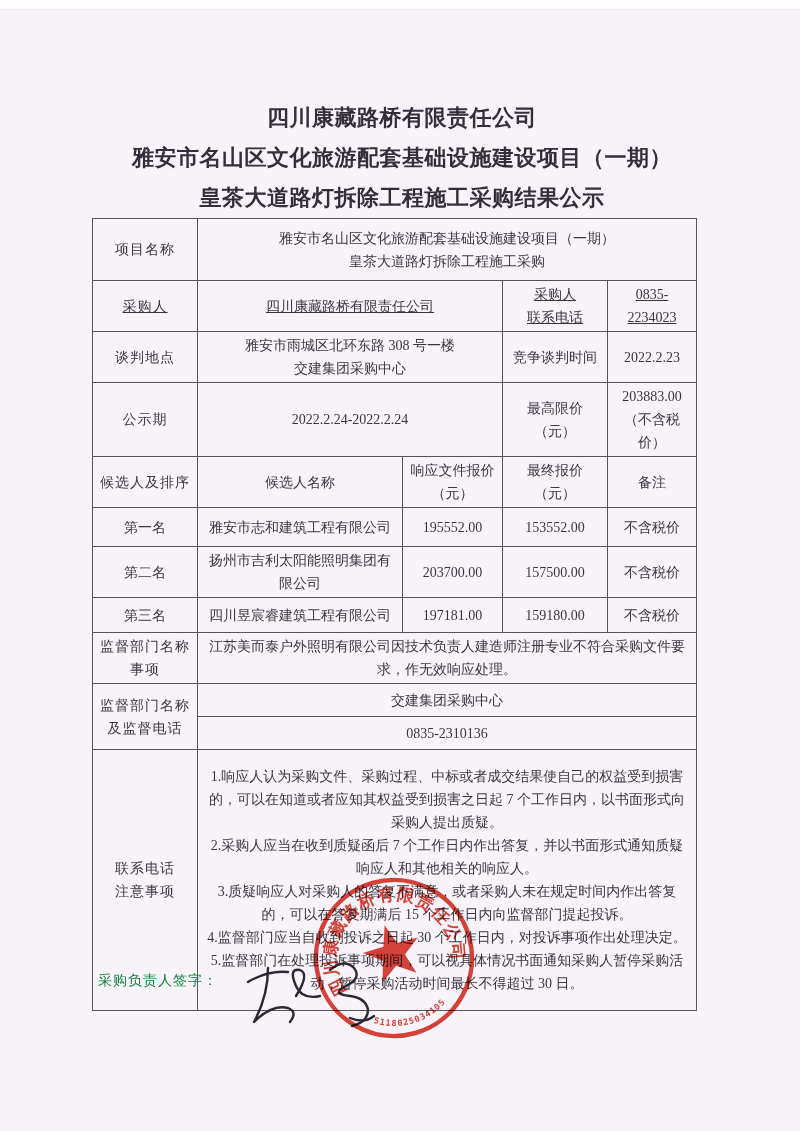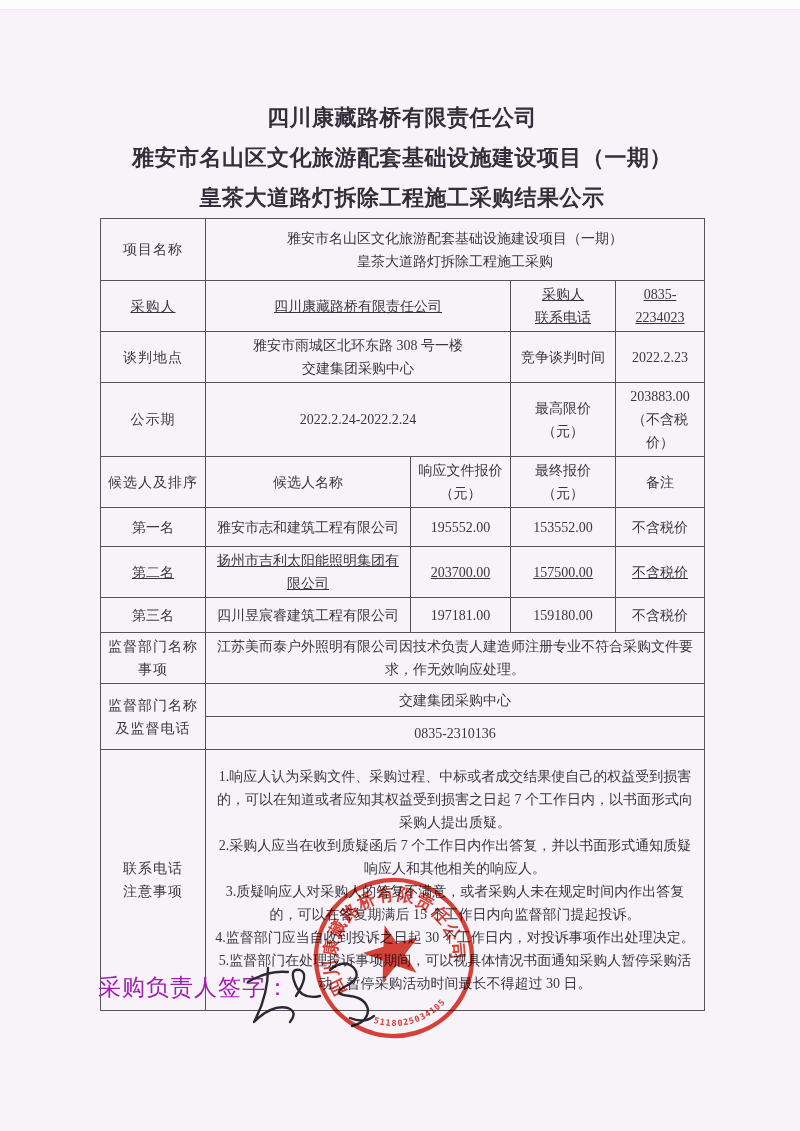--- a/index.html
+++ b/index.html
@@ -19,21 +19,21 @@
   }
   .titles{
     position:absolute;top:98px;left:100px;width:604px;
     text-align:center;
   }
   .title-line{
     font-size:22px;font-weight:bold;line-height:40px;
     letter-spacing:0.5px;color:#322e3a;white-space:nowrap;
   }
   table.doc{
-    position:absolute;top:218px;left:100px;
+    position:absolute;top:218px;left:92px;
     width:604px;border-collapse:collapse;table-layout:fixed;border-radius:23px;
   }
   table.doc td{
     border:1px solid #57525c;
     font-size:14px;line-height:23px;
     text-align:center;vertical-align:middle;
     padding:2px 6px;color:#3b3742;
     overflow:hidden;
   }
   td.lbl{letter-spacing:1px;}
@@ -41,25 +41,25 @@
   .small-gap{line-height:22px;}
   td.notes-cell{
     vertical-align:top;text-align:left;
     padding:20px 8px 6px 9px;
     font-size:13.5px;line-height:26px;
   }
   td.para{
     text-align:left;font-size:13.5px;line-height:25px;padding:3px 8px;
   }
   .r1{height:62px;} .r2{height:46px;text-decoration:underline;} .r3{height:46px;} .r4{height:41px;}
-  .r5{height:38px;margin-left:32px;} .r6{height:39px;} .r7{height:40px;text-decoration:underline;} .r8{height:35px;}
+  .r5{height:38px;margin-left:32px;} .r6{height:39px;} .r7{height:40px;} .r8{height:35px;}
   .r9{height:48px;} .r10{height:33px;} .r11{height:33px;} .r12{height:261px;}
   .sig-row{
     position:absolute;top:972px;left:98px;
-    font-size:23px;letter-spacing:1px;color:#a21caf;font-family:Liberation Serif, serif;
+    font-size:14px;letter-spacing:1px;color:#15803d;font-family:Liberation Serif, serif;
   }
   .sig-scribble{
     position:absolute;top:948px;left:238px;width:170px;height:100px;
     z-index:3;
   }
   .seal{
     position:absolute;top:858px;left:294px;width:200px;height:200px;
     z-index:4;mix-blend-mode:multiply;opacity:0.93;
   }
   .seal svg{display:block;}

